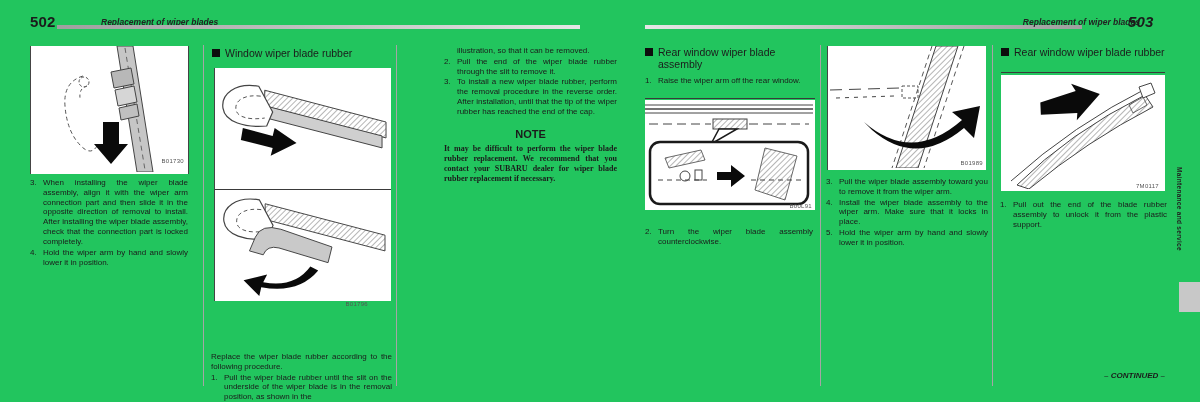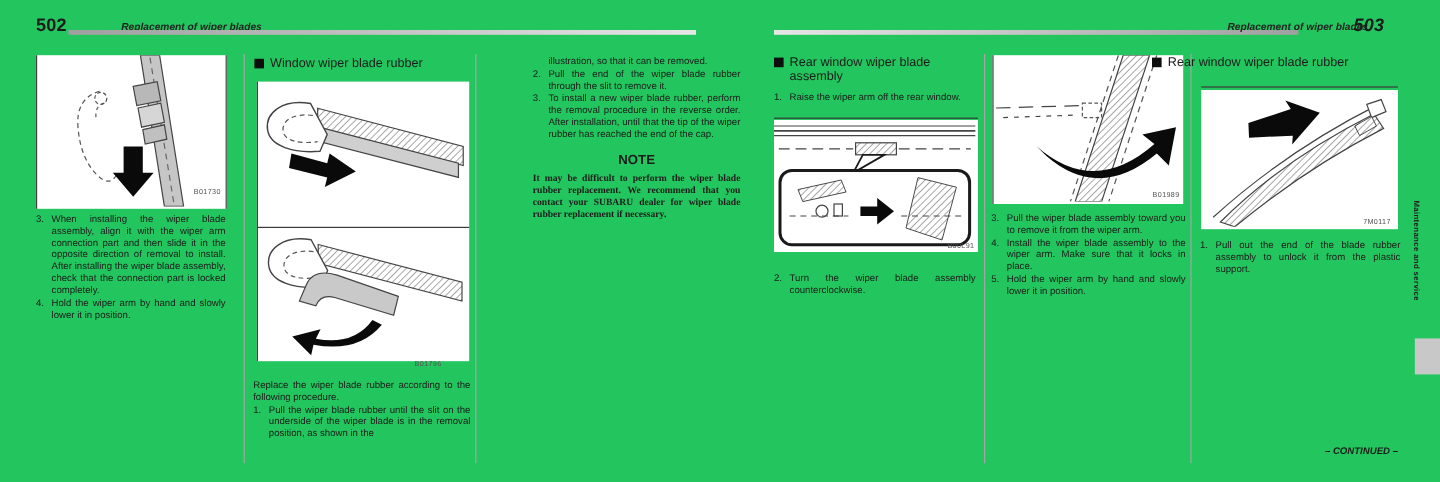--- a/index.html
+++ b/index.html
@@ -11,21 +11,21 @@
   .hbar.l{background:linear-gradient(90deg,#9f9f9f,#e6e6e6);}
   .hbar.r{background:linear-gradient(90deg,#e6e6e6,#9f9f9f);}
   .divider{position:absolute;width:1px;background:#a5a5a5;}
   .hline{position:absolute;height:1px;background:#3a3a3a;}
   .h2{position:absolute;display:flex;gap:5px;font-weight:normal;font-size:10.5px;line-height:1.18;}
   .sq{width:8px;height:8px;background:#0d0d0d;flex:none;margin-top:2px;}
   .colblock{position:absolute;font-size:8px;line-height:1.23;}
   .li{display:flex;margin-bottom:1px;}
   .li .num{width:13px;flex:none;}
   .li .txt{flex:1;text-align:justify;}
-  .para{text-align:justify;margin-bottom:1px;}
+  .para{text-align:justify;margin-bottom:1px;margin-top:36px;}
   .noteh{font-size:11px;font-weight:bold;margin:11px 0 3px 0;text-align:center;}
   .notet{font-weight:bold;text-align:justify;font-family:Liberation Serif, serif;}
   .fig{position:absolute;background:#fff;}
   .fig.bl{border-left:1px solid #444;}
   .fig.brd{border-left:1px solid #444;border-right:1px solid #444;}
   .figlabel{position:absolute;font-size:6px;color:#555;letter-spacing:0.3px;}
   .figlabel-out{position:absolute;font-size:6px;color:#555;letter-spacing:0.3px;text-align:right;}
   .vtab{position:absolute;writing-mode:vertical-rl;font-size:6.5px;font-weight:bold;color:#222;letter-spacing:0.3px;}
   .graytab{position:absolute;background:#c8c8c8;}
   .continued{position:absolute;font-size:8px;font-weight:bold;font-style:italic;text-align:right;}
@@ -212,21 +212,21 @@
       <span class="txt">Install the wiper blade assembly to the wiper arm. Make sure that it locks in place.</span>
     </div>
     <div class="li">
       <span class="num">5.</span>
       <span class="txt">Hold the wiper arm by hand and slowly lower it in position.</span>
     </div>
   </div>
 
   <div class="divider" style="left:992px;top:45px;height:341px;"></div>
 
-  <div class="h2" style="left:960px;top:46px;width:164px;justify-content:center;">
+  <div class="h2" style="left:1001px;top:46px;width:164px;">
     <span class="sq"></span>
     <span>Rear window wiper blade rubber</span>
   </div>
   <div class="hline" style="left:1001px;top:72px;width:164px;"></div>
 
   <div class="fig" style="left:1001px;top:75px;width:164px;height:116px;">
     <svg width="162" height="114" viewBox="0 0 162 114">
       <defs>
         <pattern id="hatchE" patternUnits="userSpaceOnUse" width="4" height="4" patternTransform="rotate(45)">
           <rect width="4" height="4" fill="#fff"></rect>

